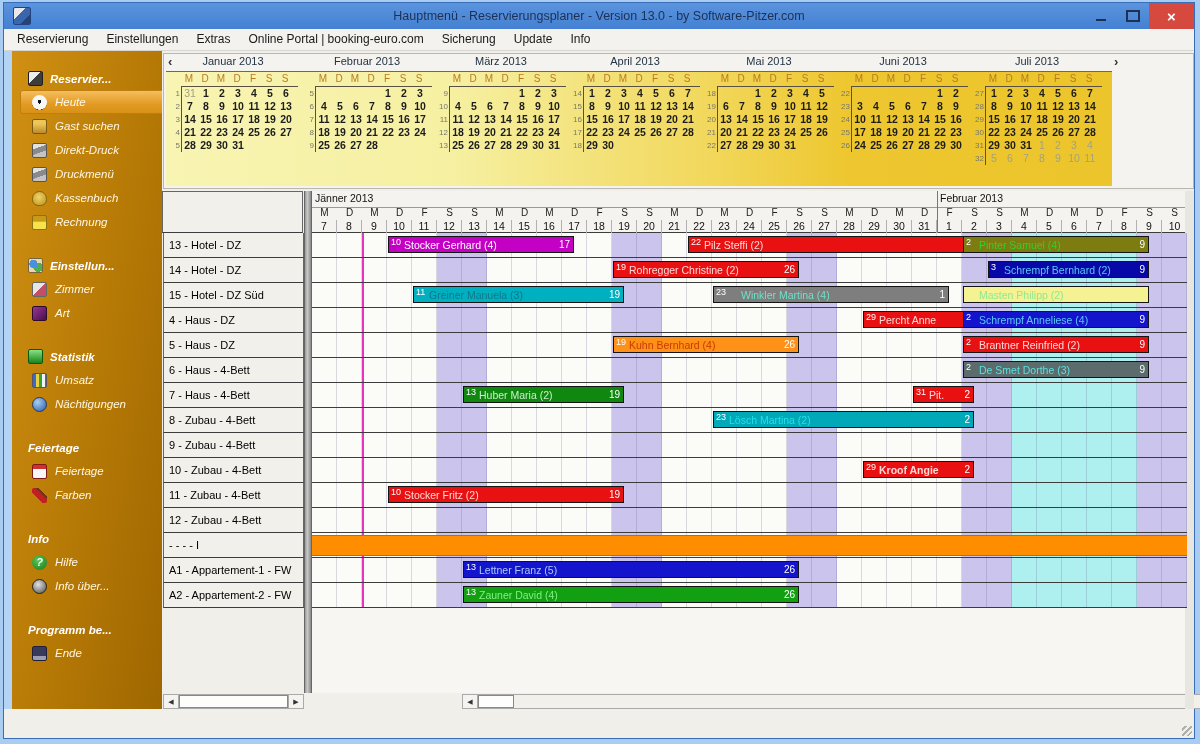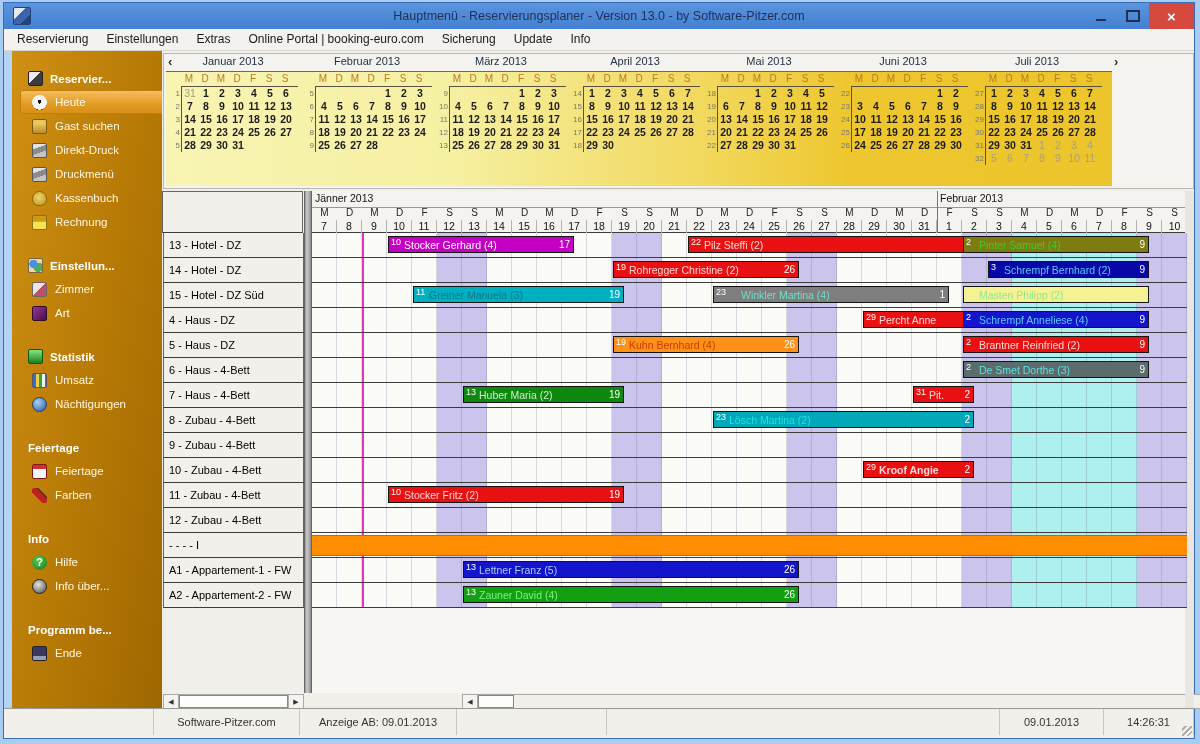--- a/index.html
+++ b/index.html
@@ -15,21 +15,21 @@
   .wbtn-max span{display:block;width:10px;height:8px;border:2px solid #1d3055;}
   .wbtn-close{width:45px;background:#d6493f;}
   .wbtn-close span{color:#fff;font-size:15px;font-weight:bold;line-height:15px;}
   
   #menubar{position:absolute;left:0;top:26px;right:0;height:22px;background:#f3f2ef;border-bottom:1px solid #d8d6d0;display:flex;align-items:center;padding-left:4px;box-sizing:border-box;}
   .menu-item{padding:15px 9px;font-size:12px;color:#1a1a1a;line-height:21px;}
   
   #client{position:absolute;left:0;top:48px;right:0;bottom:29px;background:#f0efe9;}
   #blue-strip{position:absolute;left:0;top:0;width:8px;bottom:0;background:#b3d4f4;}
   
-  #sidebar{position:absolute;left:8px;top:0;width:176px;bottom:0;background:linear-gradient(100deg,#d09013 0%,#b87b06 45%,#9a6300 100%);border-right:1px solid #7a4e00;padding-top:16px;box-sizing:border-box;overflow:hidden;}
+  #sidebar{position:absolute;left:8px;top:0;width:176px;bottom:0;background:linear-gradient(100deg,#d09013 0%,#b87b06 45%,#9a6300 100%);border-right:1px solid #7a4e00;padding-top:16px;box-sizing:border-box;overflow:hidden;font-style:italic;}
   .sb-group{margin-bottom:20px;}
   .sb-header{height:23px;display:flex;align-items:center;padding-left:16px;position:relative;}
   .sb-header .sb-label{color:#ffffff;font-weight:bold;font-size:11.5px;margin-left:7px;}
   .sb-header.no-icon .sb-label{margin-left:0;}
   .sb-chevron{position:absolute;right:14px;top:4px;color:#ffe9b8;font-size:11px;font-weight:bold;transform:rotate(90deg);}
   .sb-item{height:24px;display:flex;align-items:center;padding-left:20px;position:relative;}
   .sb-item .sb-label{color:#fff6e2;font-size:11.5px;margin-left:8px;}
   .sb-item.active{background:linear-gradient(180deg,#f6c063,#e29a22 60%,#d88f16);border-radius:3px;margin:0 6px 0 8px;padding-left:12px;box-shadow:inset 0 0 0 1px #c27e0d;}
   .sb-item.active .sb-label{color:#fffbe8;}
   
@@ -965,25 +965,16 @@
             <div class="sc-thumb" style="flex:1"></div>
             <div class="sc-btn right">▶</div>
           </div>
 
           <div id="right-sliver"></div>
         </div>
 
       </div>
     </div>
 
-    <div id="statusbar">
-        <div class="sb-cell" style="width: 150px;"></div>
-        <div class="sb-cell" style="width: 146px;">Software-Pitzer.com</div>
-        <div class="sb-cell" style="width: 157px;">Anzeige AB: 09.01.2013</div>
-        <div class="sb-cell" style="width: 150px;"></div>
-        <div class="sb-cell" style="width: 393px;"></div>
-        <div class="sb-cell" style="width: 104px;">09.01.2013</div>
-        <div class="sb-cell" style="flex: 1 1 0%;">14:26:31</div>
-      </div>
     <div id="grip"></div>
 
   </div>
 </div>
 
 </body></html>

